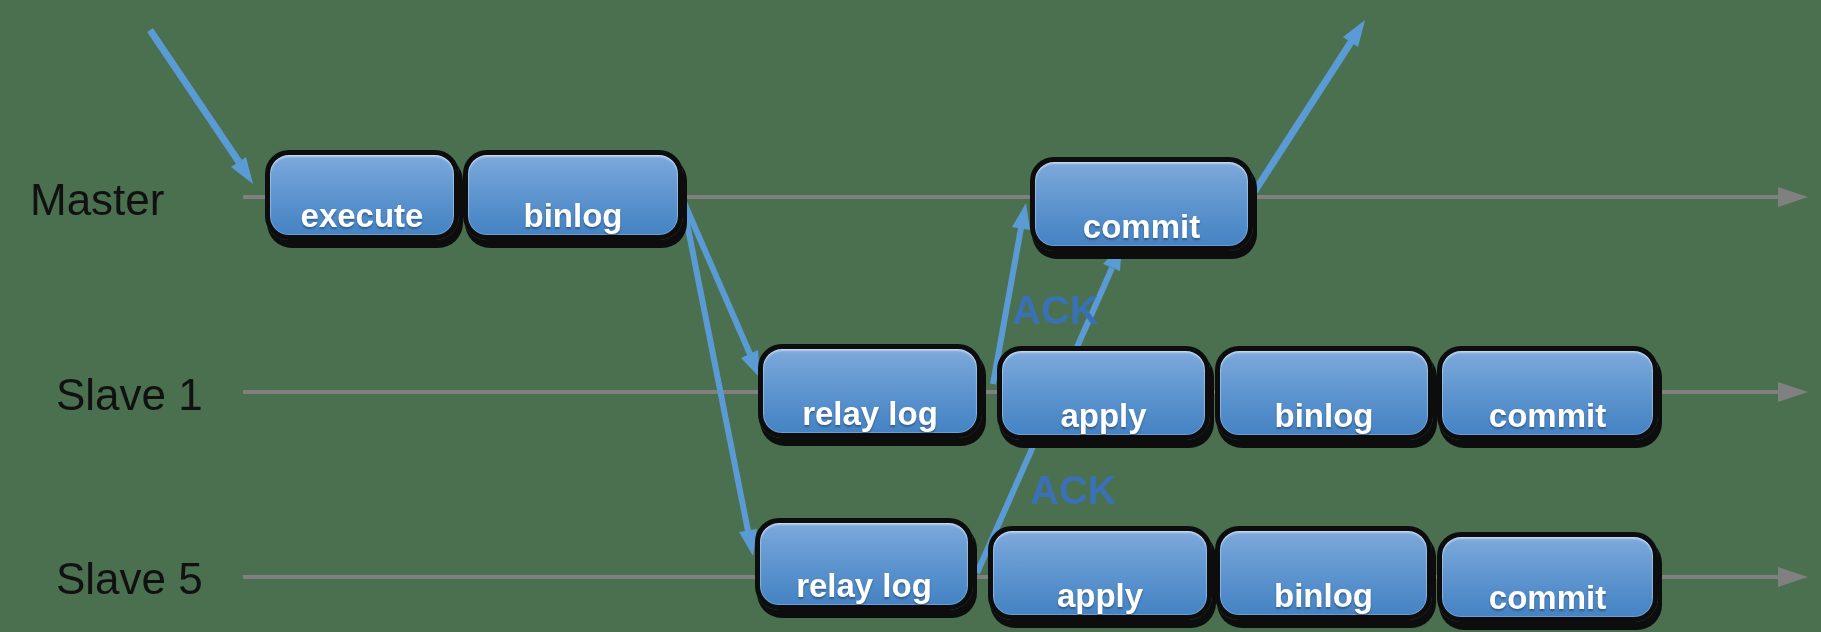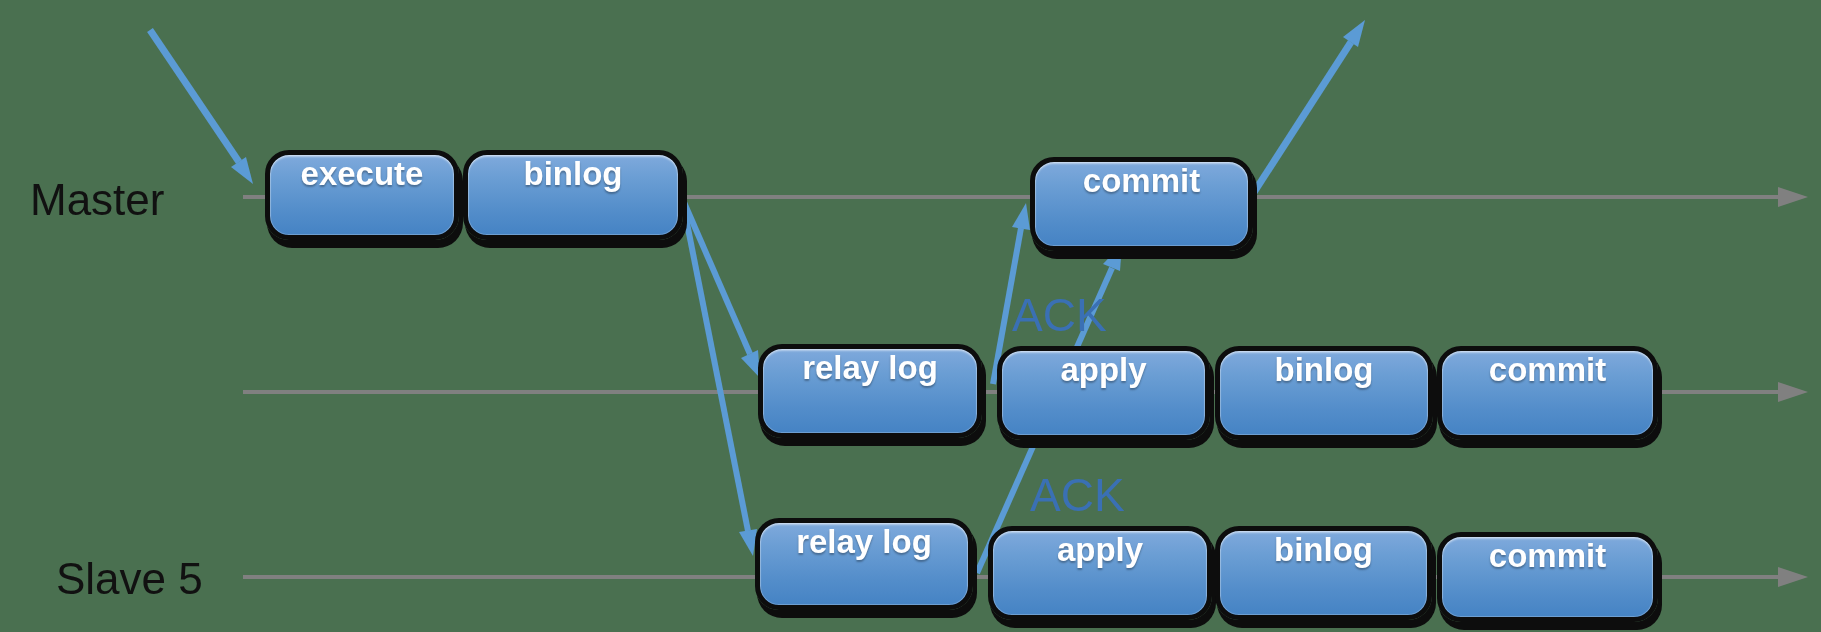--- a/index.html
+++ b/index.html
@@ -18,28 +18,28 @@
     font-size:44px; letter-spacing:0px; white-space:nowrap;
   }
   .node{
     position:absolute; z-index:2; box-sizing:border-box;
     border:5px solid var(--outline);
     border-radius:24px;
     background:linear-gradient(180deg, var(--box-top) 0%, #6b9ed4 28%, #538dca 70%, var(--box-bottom) 100%);
     box-shadow:3px 7px 0 1px var(--outline),
                inset 0 2px 2px rgba(255,255,255,.45),
                inset 0 0 0 1px rgba(255,255,255,.22);
-    display:flex; align-items:flex-start; justify-content:center;
+    display:flex; align-items:flex-end; justify-content:center;
   }
   .node span{
     color:var(--boxtext); font-weight:bold; font-size:33px; white-space:nowrap;
     text-shadow:0 2px 2px rgba(0,0,0,.3);
   }
   .ack{
-    position:absolute; z-index:3; color:var(--ack); font-size:46px; font-weight:normal;
+    position:absolute; z-index:3; color:var(--ack); font-size:40px; font-weight:bold;
     white-space:nowrap;
   }
 </style>
 </head>
 <body>
 
 <div class="canvas">
 
   <svg class="layer" viewBox="0 0 1821 632">
 
@@ -83,20 +83,21 @@
       <polygon points="1122,244 1120,271 1103,264" style="fill:var(--arrow,#5b9bd5)"></polygon>
     </g>
 
     <g>
       <line x1="1220" y1="245" x2="1351" y2="42" style="stroke:var(--arrow,#5b9bd5);stroke-width:7"></line>
       <polygon points="1365,20 1358,47 1343,37" style="fill:var(--arrow,#5b9bd5)"></polygon>
     </g>
   </svg>
 
   <div class="lane-label" style="left:30px;  top:175px;">Master</div>
+  <div class="lane-label" style="left:56px;  top:370px;">Slave 1</div>
   <div class="lane-label" style="left:56px;  top:554px;">Slave 5</div>
 
   <div class="node" style="left:265px;  top:150px; width:194px; height:90px;">
     <span>execute</span>
   </div>
   <div class="node" style="left:463px;  top:150px; width:220px; height:90px;">
     <span>binlog</span>
   </div>
   <div class="node" style="left:1030px; top:157px; width:223px; height:94px;">
     <span>commit</span>

